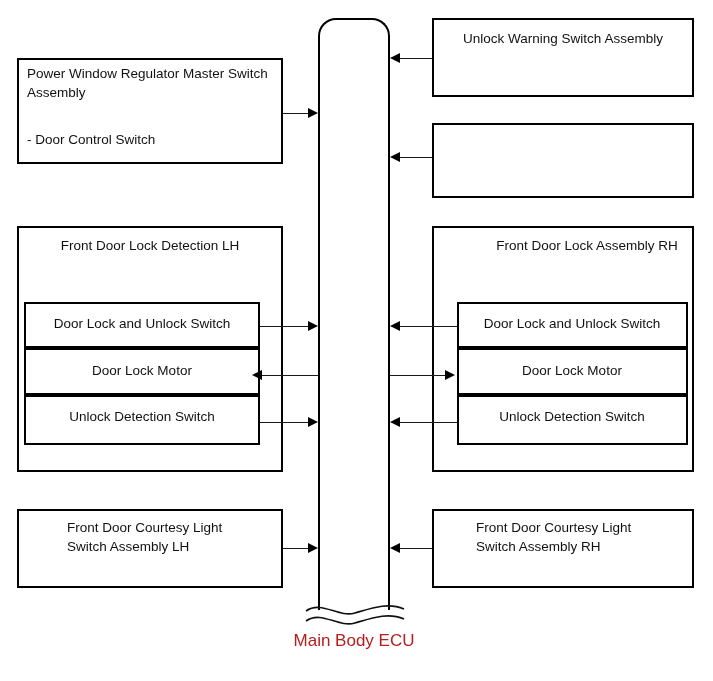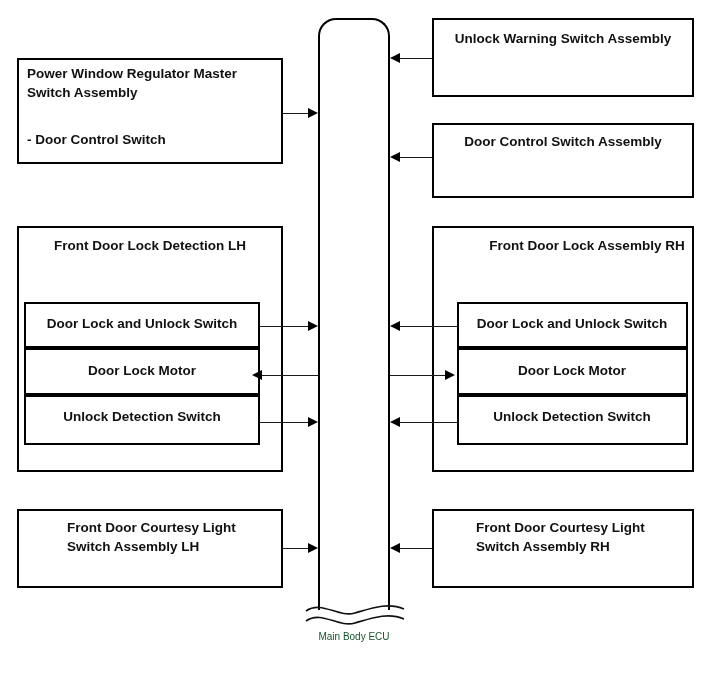--- a/index.html
+++ b/index.html
@@ -29,21 +29,20 @@
     box-sizing: border-box;
     border: 2px solid #000000;
     background: #ffffff;
   }
   .txt {
     position: absolute;
     font-size: 13.5px;
     line-height: 19px;
     color: #111111;
     white-space: pre-line;
-    font-weight: bold;
   }
   .txt-center {
     text-align: center;
   }
   .txt-left {
     text-align: left;
   }
   .ecu-bar {
     position: absolute;
     box-sizing: border-box;
@@ -71,23 +70,23 @@
   .arrow-head.left {
     border-top: 5px solid transparent;
     border-bottom: 5px solid transparent;
     border-right: 10px solid #000000;
   }
   .wave {
     position: absolute;
   }
   .ecu-label {
     position: absolute;
-    font-size: 10px;
+    font-size: 17px;
     text-align: center;
-    color: #14532d;
+    color: #b91c1c;
   }
 </style>
 </head>
 <body>
 
 <div id="diagram">
 
   <div class="ecu-bar" style="left:318px; top:18px; width:72px; height:592px;"></div>
 
   <svg class="wave" style="left:300px; top:598px; width:110px; height:34px;" viewBox="0 0 110 34" xmlns="http://www.w3.org/2000/svg">
@@ -132,21 +131,20 @@
   <div class="arrow-line" style="left:283px; top:548px; width:27px;"></div>
   <div class="arrow-head right" style="left:308px; top:543px;"></div>
 
   <div class="box" style="left:432px; top:18px; width:262px; height:79px;"></div>
   <div class="txt txt-center" style="left:438px; top:29px; width:250px;">Unlock Warning Switch Assembly</div>
 
   <div class="arrow-line" style="left:400px; top:58px; width:32px;"></div>
   <div class="arrow-head left" style="left:390px; top:53px;"></div>
 
   <div class="box" style="left:432px; top:123px; width:262px; height:75px;"></div>
-  <div class="txt txt-center" style="left:438px; top:132px; width:250px;">Door Control Switch Assembly</div>
 
   <div class="arrow-line" style="left:400px; top:157px; width:32px;"></div>
   <div class="arrow-head left" style="left:390px; top:152px;"></div>
 
   <div class="box" style="left:432px; top:226px; width:262px; height:246px;"></div>
   <div class="txt txt-center" style="left:464px; top:236px; width:246px;">Front Door Lock Assembly RH</div>
 
   <div class="subbox" style="left:457px; top:302px; width:231px; height:46px;"></div>
   <div class="txt txt-center" style="left:460px; top:314px; width:224px;">Door Lock and Unlock Switch</div>
 

